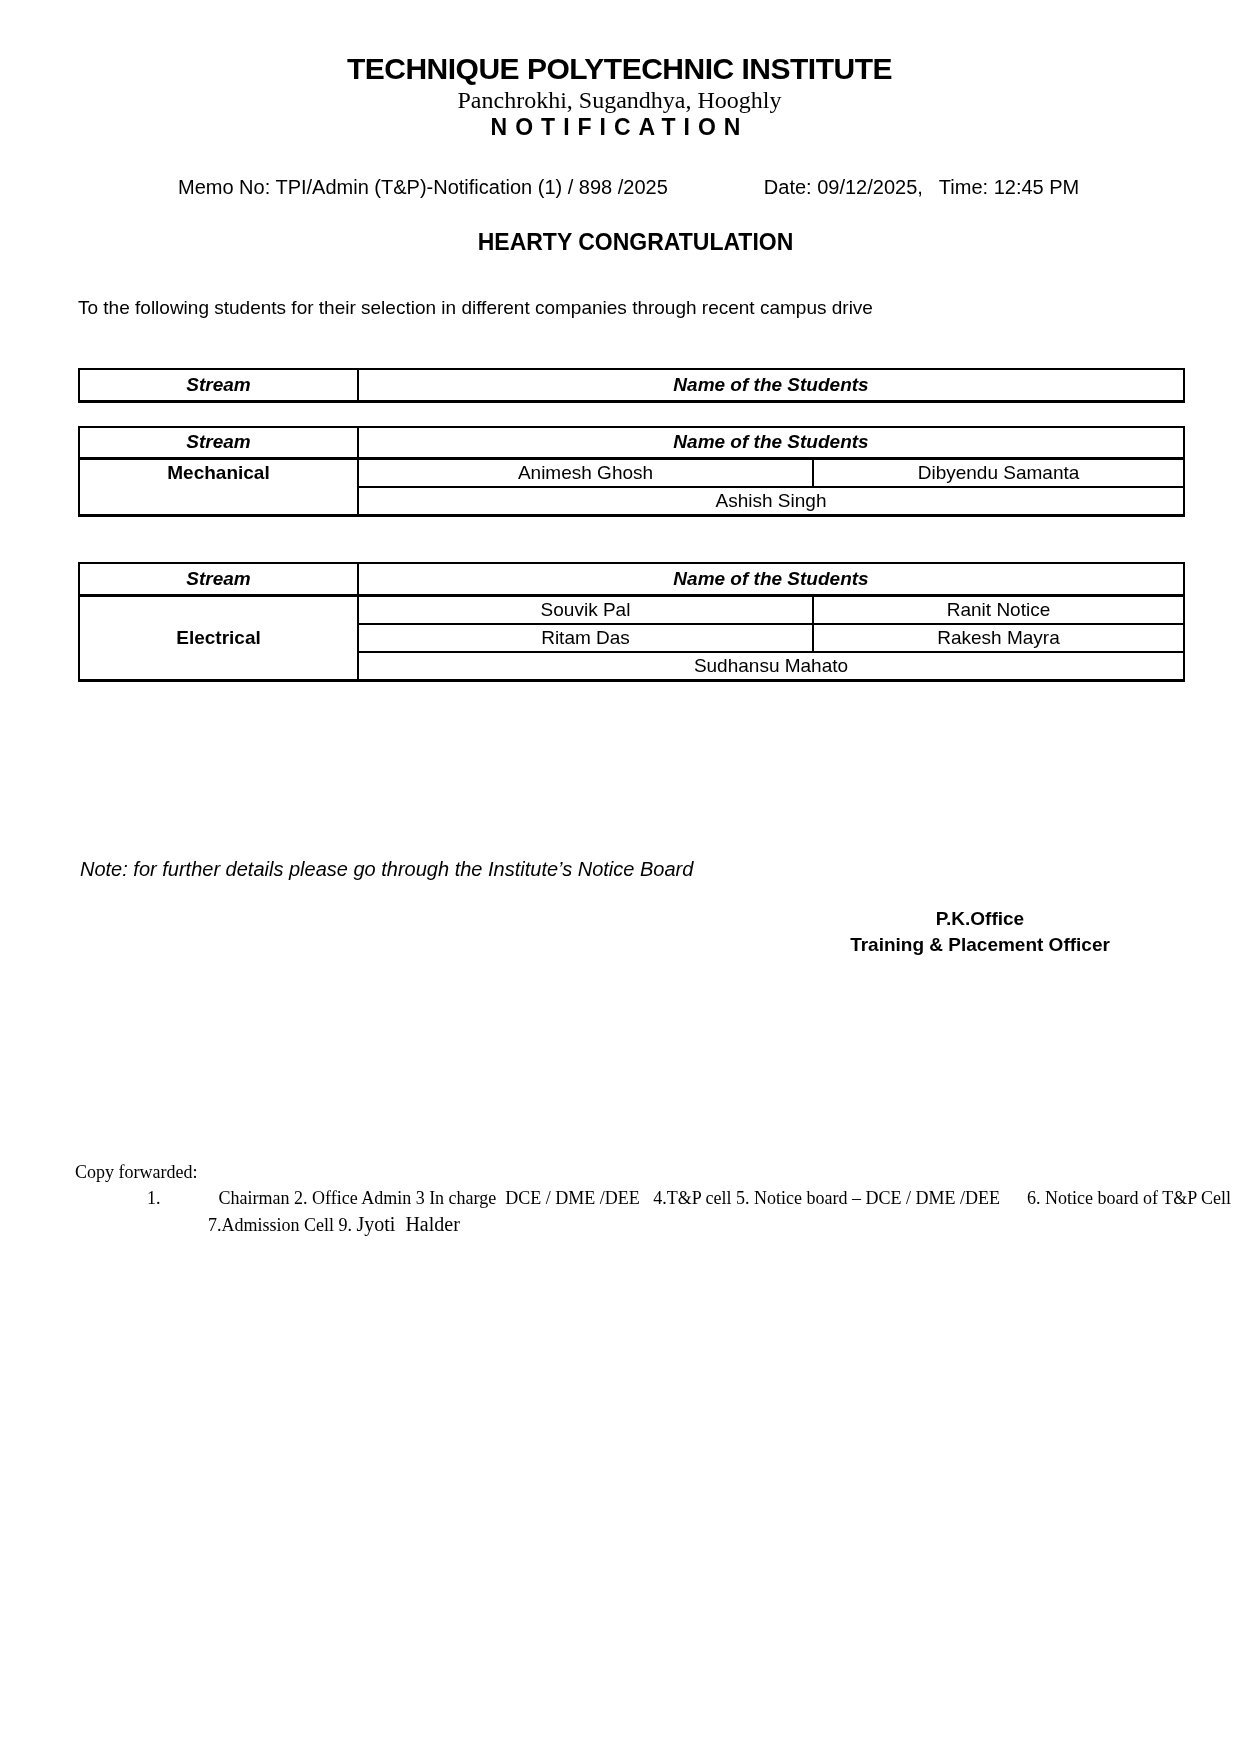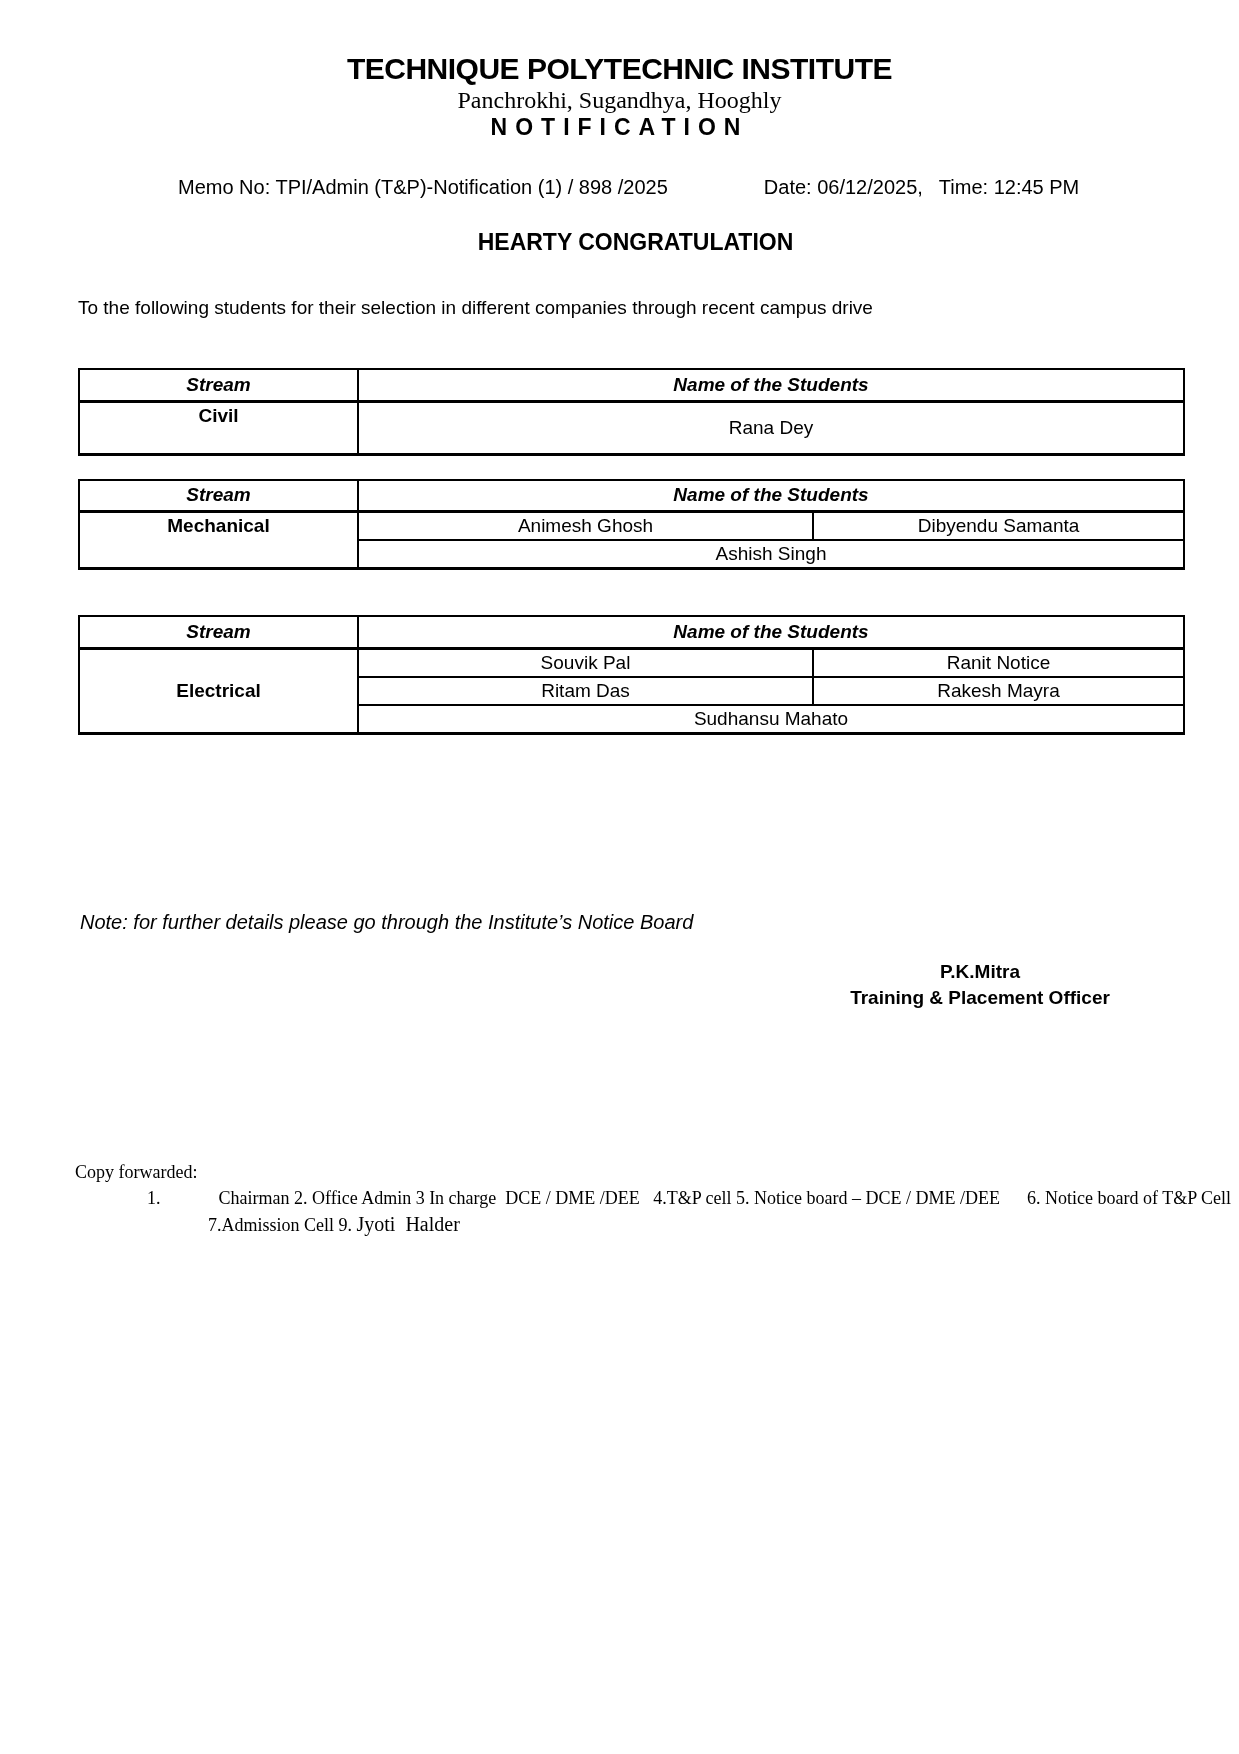--- a/index.html
+++ b/index.html
@@ -136,42 +136,38 @@
 </head>
 <body>
 
 <div class="doc-header">
   <div class="institute-title">TECHNIQUE POLYTECHNIC INSTITUTE</div>
   <div class="address">Panchrokhi, Sugandhya, Hooghly</div>
   <div class="notification-heading">NOTIFICATION</div>
 </div>
 
 <div class="memo-line">
-  <span class="pre">Memo No: TPI/Admin (T&amp;P)-Notification (1) / 898 /2025</span><span class="date-part">Date: 06/12/2025,</span><span class="time-part">Time: 12:45 PM</span>
+  <span class="pre">Memo No: TPI/Admin (T&amp;P)-Notification (1) / 898 /2025</span><span class="date-part">Date: 09/12/2025,</span><span class="time-part">Time: 12:45 PM</span>
 </div>
 
 <div class="congrats-heading">HEARTY CONGRATULATION</div>
 
 <div class="intro-line">To the following students for their selection in different companies through recent campus drive</div>
 
 <table class="result-table t1">
   <colgroup>
       <col class="col-stream">
       <col class="col-name-a">
       <col class="col-name-b">
     </colgroup>
   <tbody>
       <tr>
     <th>Stream</th>
     <th colspan="2">Name of the Students</th>
   </tr>
-  <tr>
-    <td class="stream-cell">Civil</td>
-    <td class="name-cell" colspan="2">Rana Dey</td>
-  </tr>
 </tbody>
   </table>
 
 <table class="result-table t2">
   <colgroup>
       <col class="col-stream">
       <col class="col-name-a">
       <col class="col-name-b">
     </colgroup>
   <tbody>
@@ -212,21 +208,21 @@
   </tr>
   <tr>
     <td class="name-cell" colspan="2">Sudhansu Mahato</td>
   </tr>
 </tbody>
   </table>
 
 <div class="note-line">Note: for further details please go through the Institute’s Notice Board</div>
 
 <div class="signature-block">
-  <div>P.K.Mitra</div>
+  <div>P.K.Office</div>
   <div>Training &amp; Placement Officer</div>
 </div>
 
 <div class="footer-block">
   <div class="copy-forwarded">Copy forwarded:</div>
   <div class="copy-list-line1">
     <span class="list-number">1.</span><span class="list-text pre">Chairman 2. Office Admin 3 In charge  DCE / DME /DEE   4.T&amp;P cell 5. Notice board – DCE / DME /DEE      6. Notice board of T&amp;P Cell</span>
   </div>
   <div class="copy-list-line2">
     <span class="pre">7.Admission Cell 9. </span><span class="jyoti-name pre">Jyoti  Halder</span>

